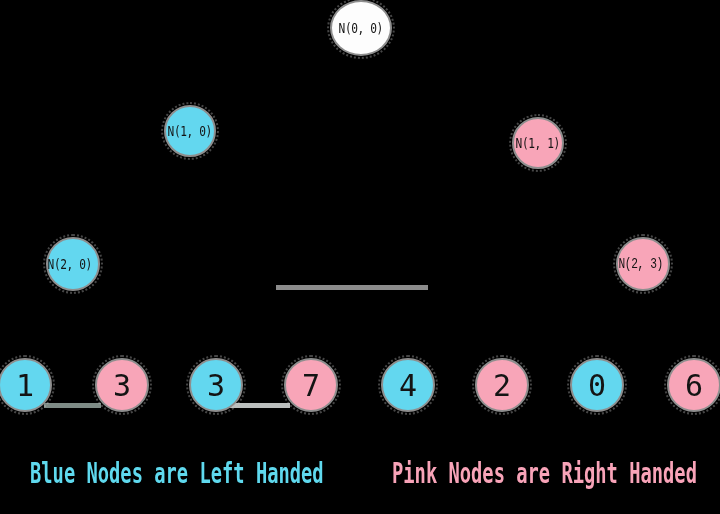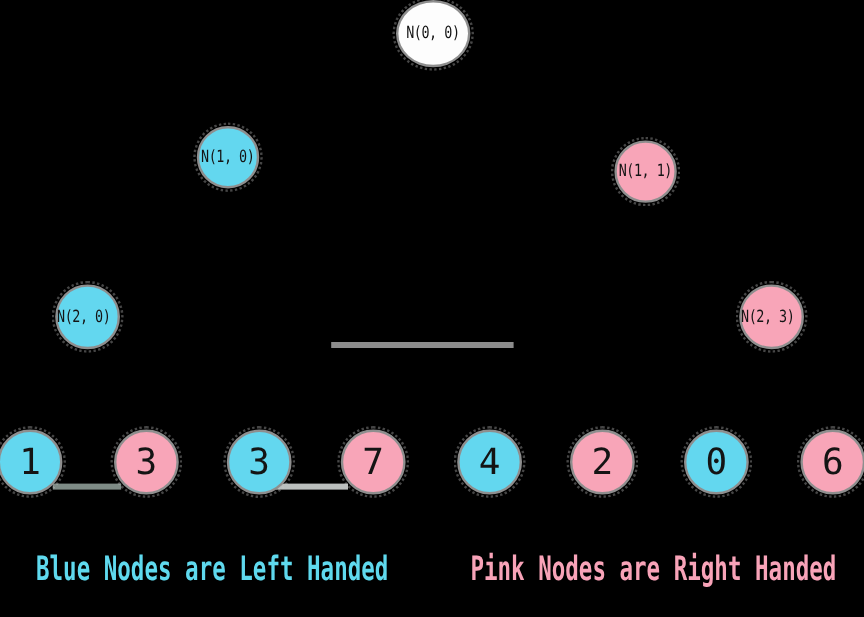--- a/index.html
+++ b/index.html
@@ -81,21 +81,21 @@
   <div class="node blue size-mid" style="left:144px; top:105px;margin-left:20px;">
     <span class="node-label">N(1, 0)</span>
   </div>
   <div class="node pink size-mid" style="left:512px; top:117px;">
     <span class="node-label">N(1, 1)</span>
   </div>
 
   <div class="node blue size-l2" style="left:46px; top:237px;">
     <span class="node-label">N(2, 0)</span>
   </div>
-  <div class="node pink size-l2" style="left:616px; top:237px;">
+  <div class="node pink size-l2" style="left:616px; top:237px;font-family:Liberation Mono, monospace;">
     <span class="node-label">N(2, 3)</span>
   </div>
 
   <div class="node blue size-leaf" style="left:-2px; top:358px;">
     <span class="node-label leaf-label">1</span>
   </div>
   <div class="node pink size-leaf" style="left:95px; top:358px;">
     <span class="node-label leaf-label">3</span>
   </div>
   <div class="node blue size-leaf" style="left:189px; top:358px;">

